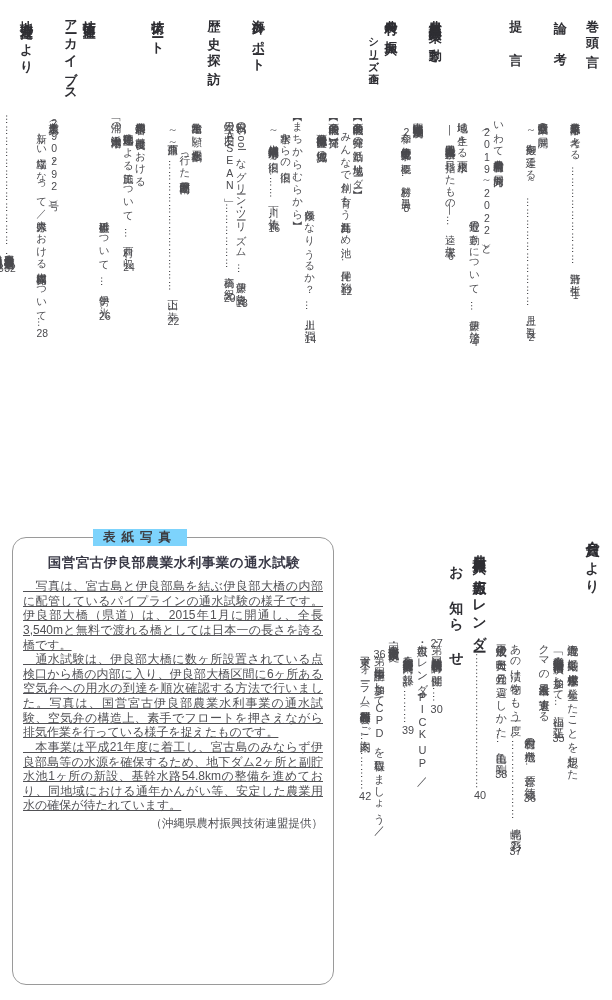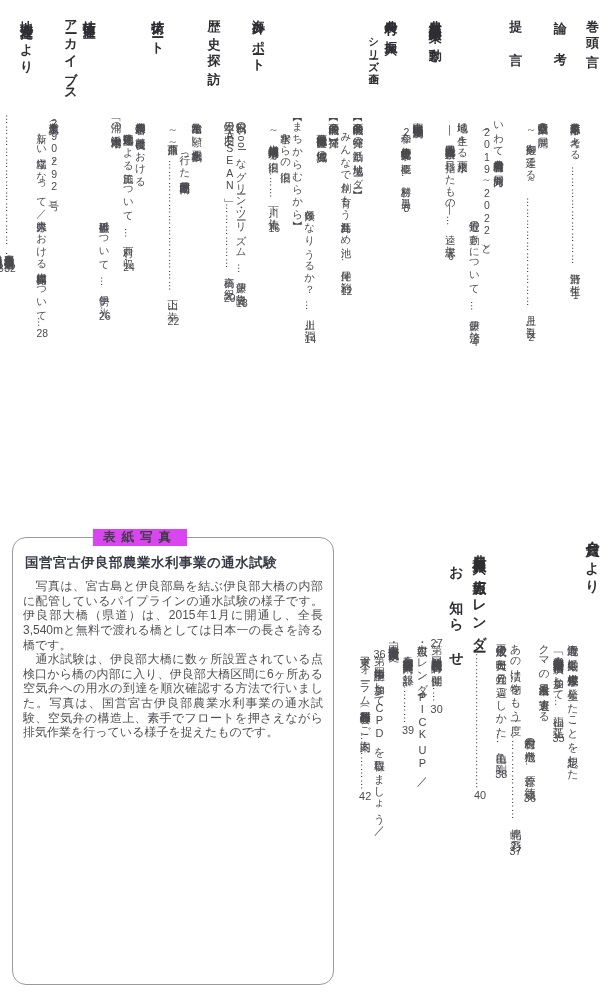--- a/index.html
+++ b/index.html
@@ -40,31 +40,31 @@
   .vtoc-bottom .tl{font-size:11px;line-height:1.3;padding-inline-start:106px;}
   .tcy{text-combine-upright:all;}
   .up{text-orientation:upright;}
   
   .cover-box{
     position:absolute;left:12px;top:537px;width:322px;height:448px;
     border:1.5px solid #9a9a9a;border-radius:14px;background:#fff;
     box-sizing:border-box;padding:16px 10px 8px 10px;
   }
   .cover-tab{
-    position:absolute;top:-9px;left:80px;background:#d946ef;
+    position:absolute;top:-9px;left:80px;background:#7dd3fc;
     padding:0 10px;font-weight:700;font-size:12.5px;letter-spacing:6px;
     color:#3d3d42;
   }
   .box-title{
     font-weight:700;font-size:13.5px;color:#3a3a47;
     margin:0 0 7px 2px;letter-spacing:0.5px;
   }
   .bp{
     margin:0;font-size:12px;line-height:1.22;color:#515155;
-    text-align:justify;text-justify:inter-ideograph;
+    text-align:justify;text-justify:inter-ideograph;text-decoration:underline;
   }
   .credit{
     margin-top:3px;font-size:11.5px;color:#515155;text-align:right;
   }
 </style>
 </head>
 <body>
 
 <div class="page">
 
@@ -199,20 +199,22 @@
         <div class="entry">
           <div class="tl">・図書案内「平成農業技術史」／</div>
           <div class="tl">　第<span class="tcy">36</span>回集中講座に参加して<span class="up">CPD</span>を取得しましょう／</div>
           <div class="tl">　東京フォーラム（農村振興研修会）のご案内……………<span class="tcy">42</span></div>
         </div>
       </div>
     </div>
 
   <div class="cover-box">
     <span class="cover-tab">表紙写真</span>
-    <div class="box-title" style="color: rgb(58, 58, 71);">国営宮古伊良部農業水利事業の通水試験</div>
+    <div class="box-title" style="color: rgb(58, 58, 71); text-align: center;">国営宮古伊良部農業水利事業の通水試験</div>
     <div id="box-paras">
         <p class="bp">　写真は、宮古島と伊良部島を結ぶ伊良部大橋の内部に配管しているパイプラインの通水試験の様子です。伊良部大橋（県道）は、2015年1月に開通し、全長3,540mと無料で渡れる橋としては日本一の長さを誇る橋です。</p>
         <p class="bp">　通水試験は、伊良部大橋に数ヶ所設置されている点検口から橋の内部に入り、伊良部大橋区間に6ヶ所ある空気弁への用水の到達を順次確認する方法で行いました。写真は、国営宮古伊良部農業水利事業の通水試験、空気弁の構造上、素手でフロートを押さえながら排気作業を行っている様子を捉えたものです。</p>
-      </div>
+        <p class="bp">　本事業は平成21年度に着工し、宮古島のみならず伊良部島等の水源を確保するため、地下ダム2ヶ所と副貯水池1ヶ所の新設、基幹水路54.8kmの整備を進めており、同地域における通年かんがい等、安定した農業用水の確保が待たれています。</p>
+      </div>
+    <div class="credit">（沖縄県農村振興技術連盟提供）</div>
   </div>
 
 </div>
 
 </body></html>

